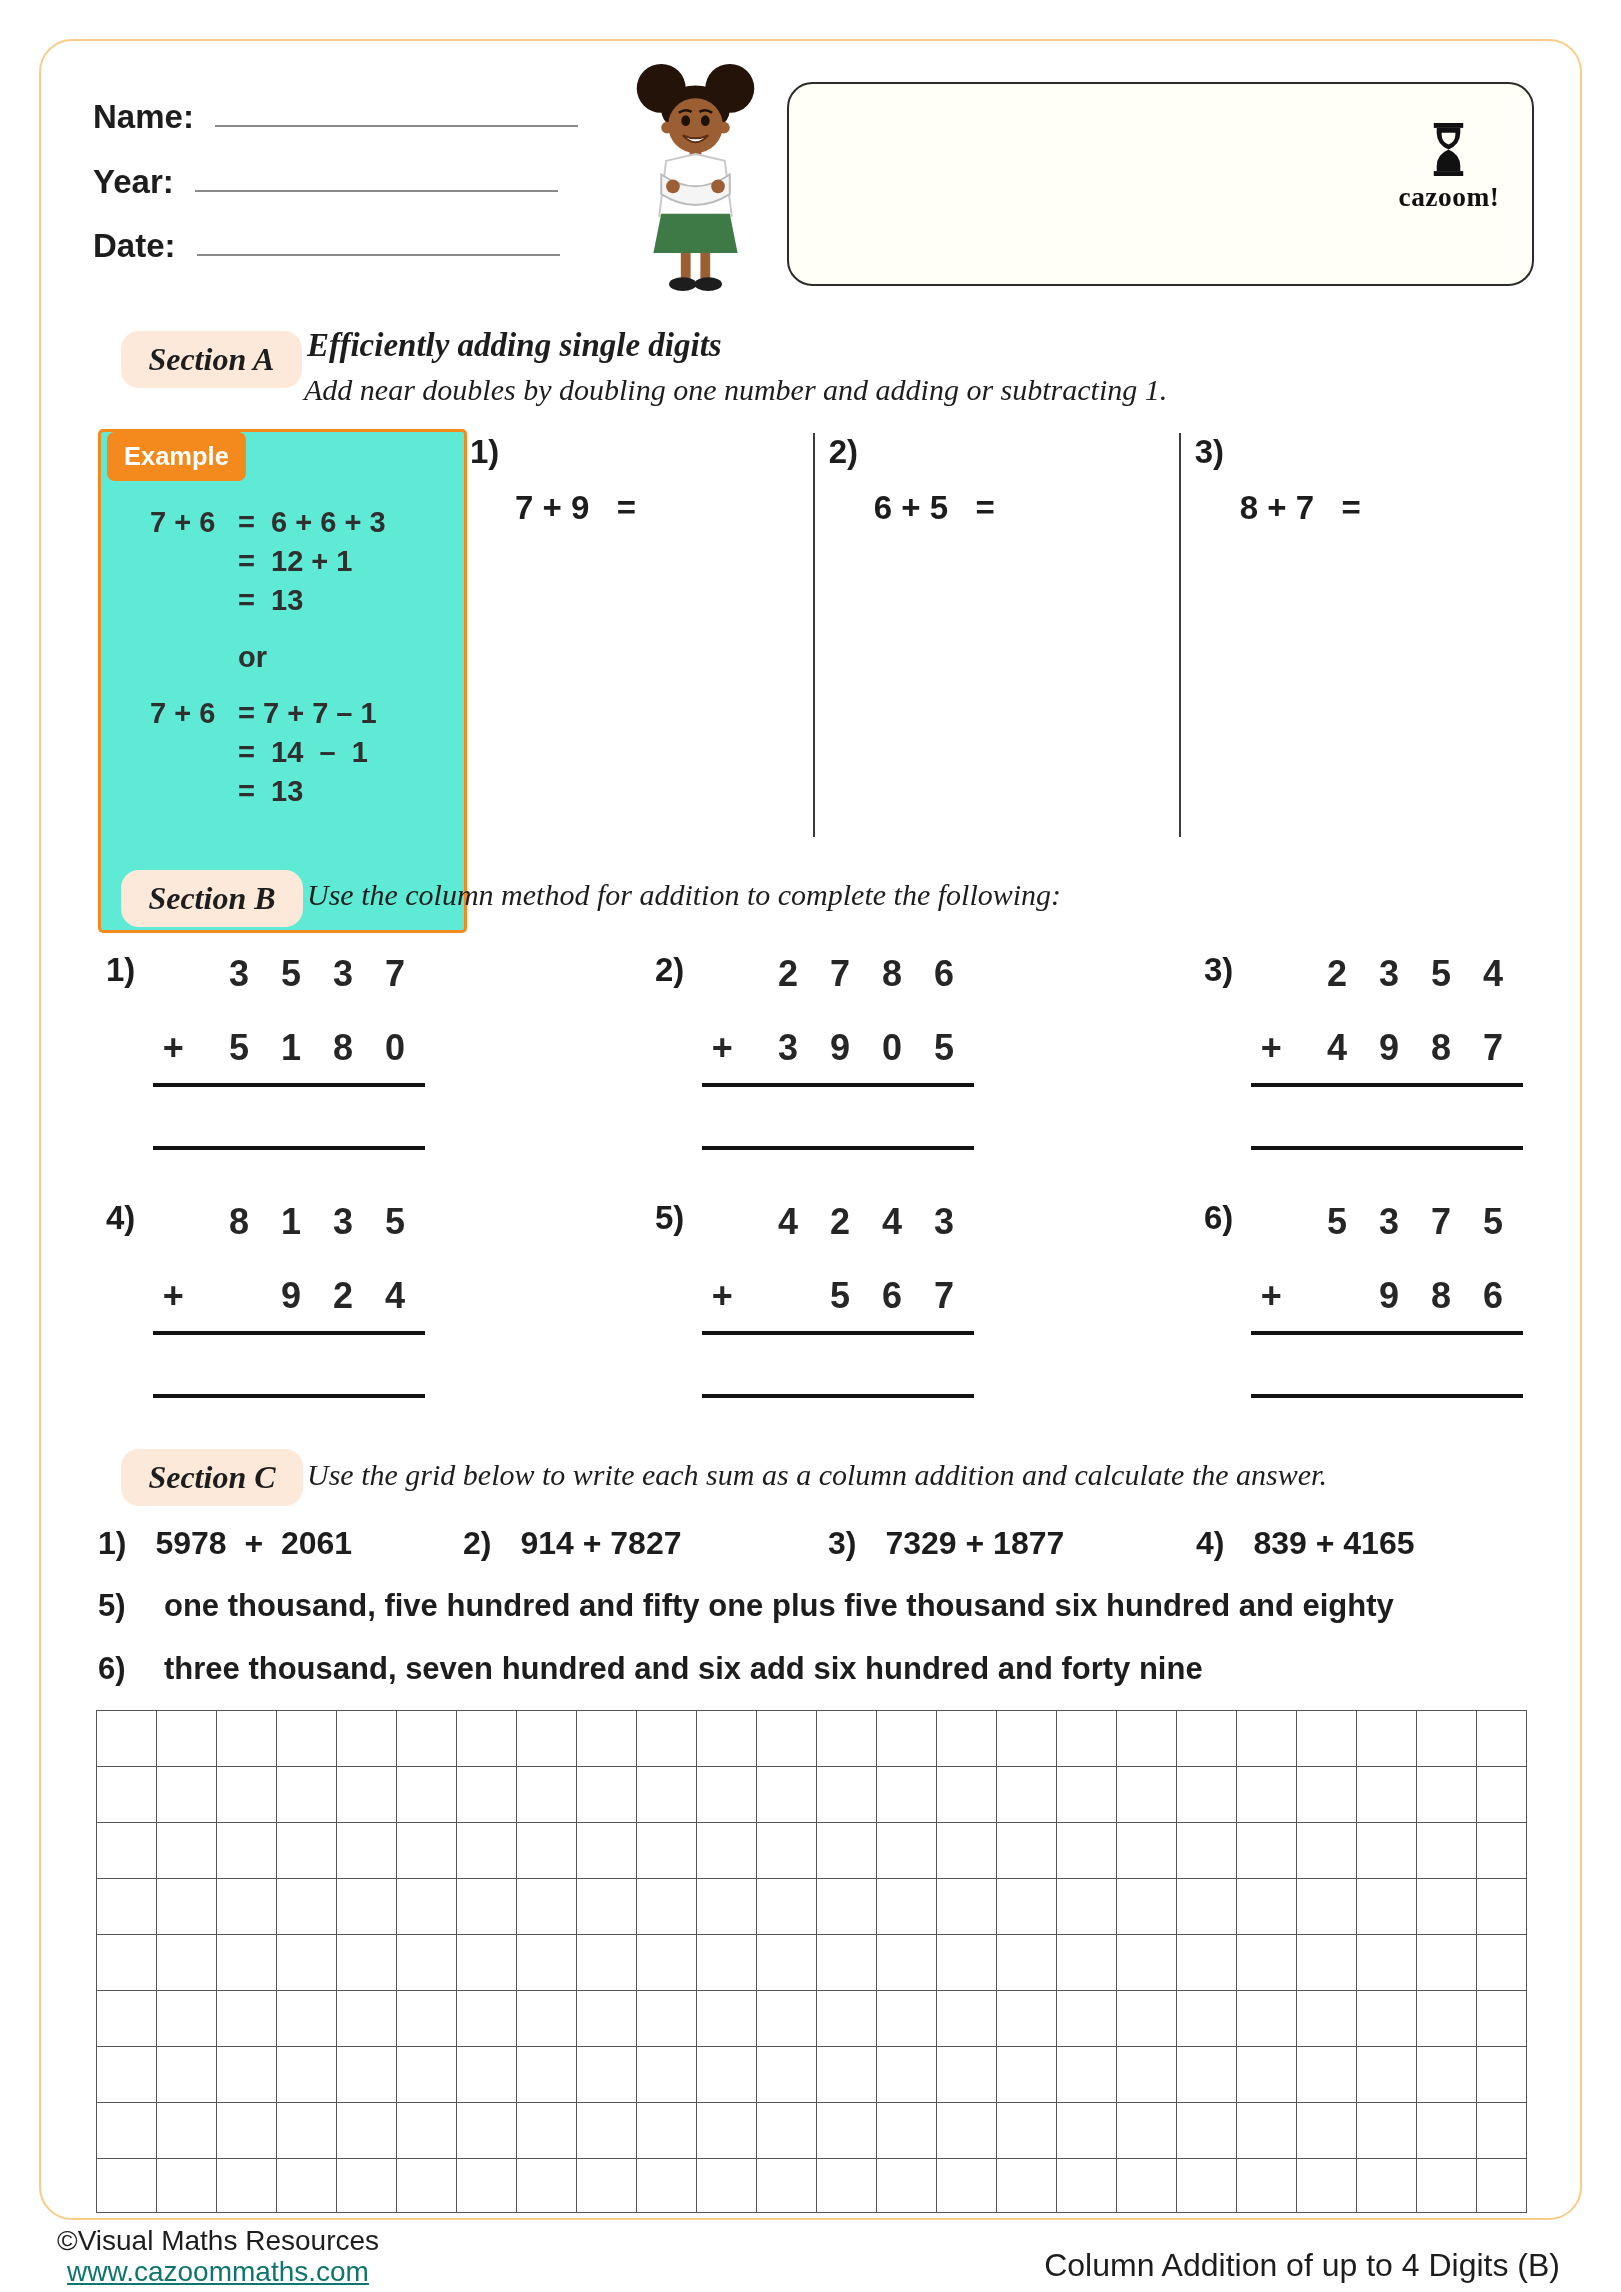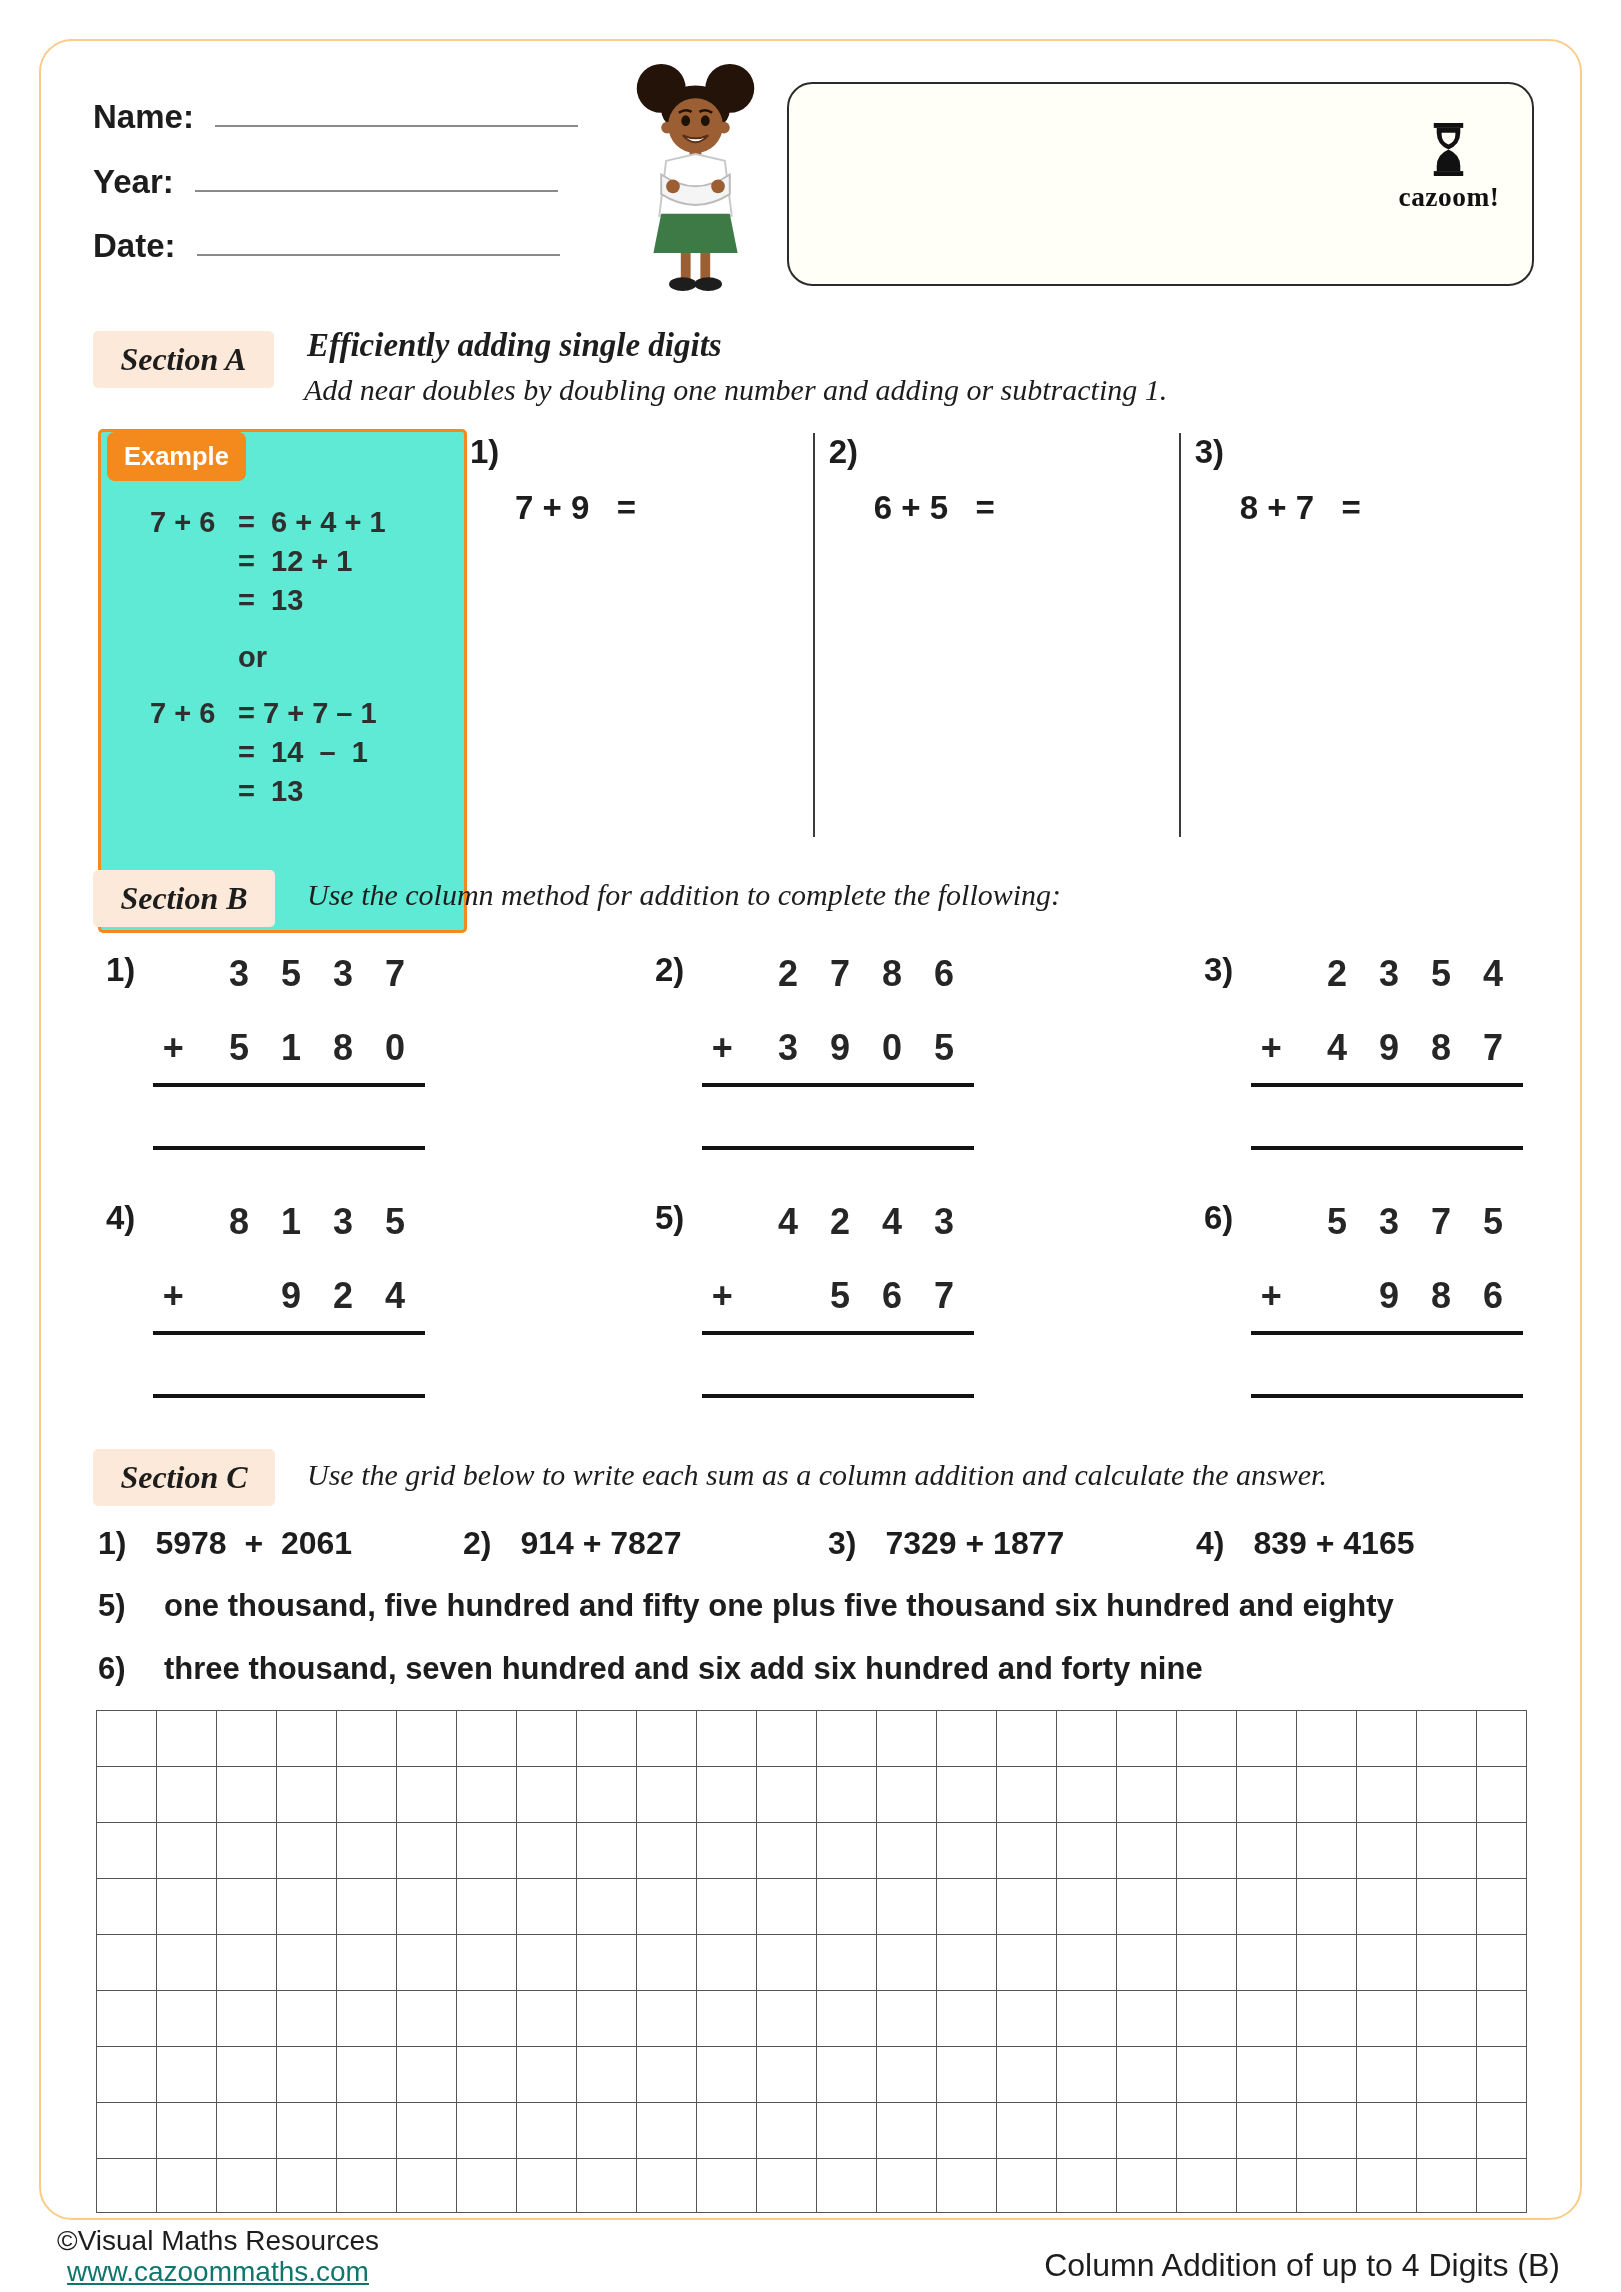--- a/index.html
+++ b/index.html
@@ -26,23 +26,23 @@
     left: 787px; top: 82px; width: 747px; height: 204px;
     background: #fffef7; border: 2px solid #2b2b2b; border-radius: 25.5px;
   }
   .title-text { padding: 29px 176px 0 33px; font-size: 46px; font-weight: bold; line-height: 1.22; color: #1a1a1a; }
   .title-text span { display: block; }
   .logo { position: absolute; right: 21.6px; top: 37px; width: 123px; text-align: center; }
   .logo-word { font-family: "Liberation Serif", serif; font-weight: bold; font-size: 27.4px; color: #111; letter-spacing: 0.5px; }
 
   
   .pill {
-    background: #FCE9D9; border-radius: 5px; padding: 9.8px 27.4px;
+    background: #FCE9D9; border-radius: 18px; padding: 9.8px 27.4px;
     font-family: "Liberation Serif", serif; font-weight: bold; font-style: italic;
-    font-size: 32px; color: #1d1d1d; display: inline-block;
+    font-size: 32px; color: #1d1d1d; display: inline-block; margin-left: 28px;
   }
   .sec-head { font-family: "Liberation Serif", serif; font-weight: bold; font-style: italic; font-size: 33px; }
   .sec-sub, .sec-instr { font-family: "Liberation Serif", serif; font-style: italic; font-size: 30px; }
 
   
   .example { left: 98px; top: 429px; width: 369px; height: 504px; border: 3.9px solid #F4891E; border-radius: 5px; background: #5eead4; }
   .ex-tab {
     position: absolute; left: 5.9px; top: 0px; width: 139px; height: 49px;
     background: #F4891E; border-radius: 7.8px; color: #fff; font-weight: bold; font-size: 25.5px;
     display: flex; align-items: center; justify-content: center;
@@ -153,21 +153,21 @@
 
 <div class="abs pill" style="left:93px; top:331px;">Section A</div>
 <div class="abs sec-head" style="left:307px; top:327px;">Efficiently adding single digits</div>
 <div class="abs sec-sub" style="left:304px; top:373px;">Add near doubles by doubling one number and adding or subtracting 1.</div>
 
 <div class="abs example">
   <div class="ex-tab">Example</div>
   <div class="ex-content">
     <div class="ex-line">
         <span class="ex-left">7 + 6</span>
-        <span class="ex-right">=  6 + 4 + 1</span>
+        <span class="ex-right">=  6 + 6 + 3</span>
       </div>
     <div class="ex-line">
         <span class="ex-left"></span>
         <span class="ex-right">=  12 + 1</span>
       </div>
     <div class="ex-line">
         <span class="ex-left"></span>
         <span class="ex-right">=  13</span>
       </div>
     <div class="ex-line ex-or">

